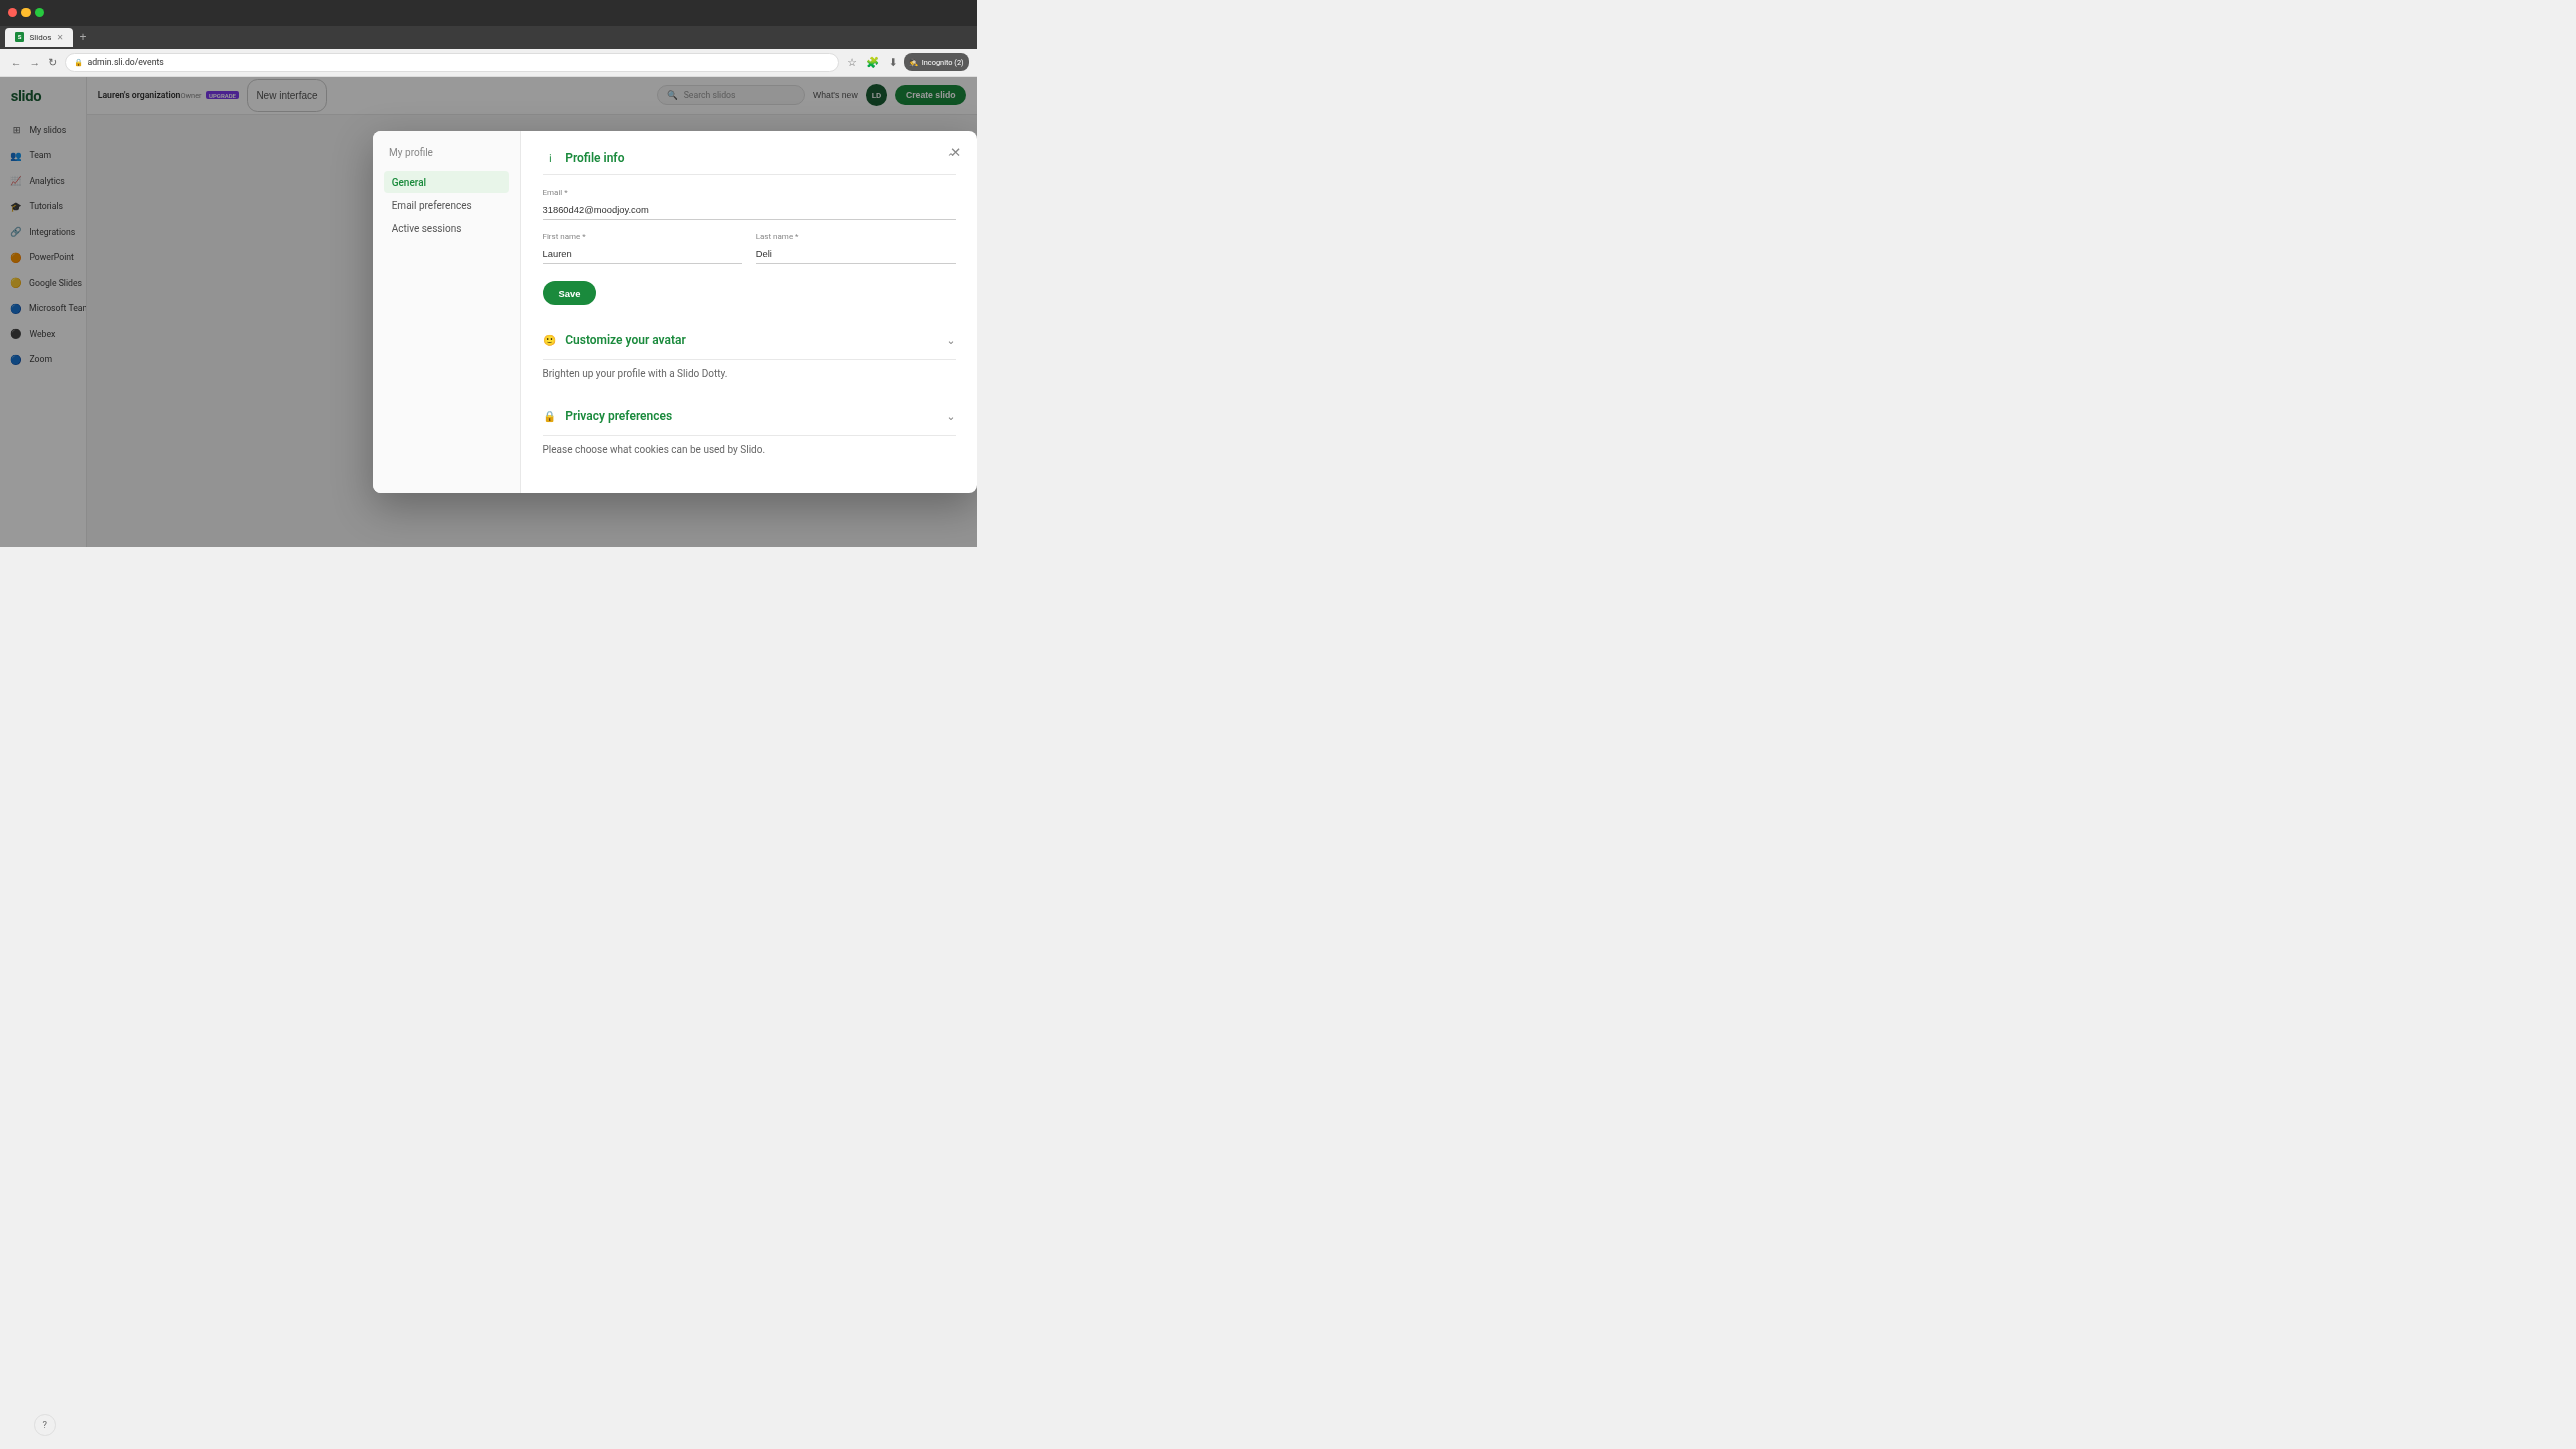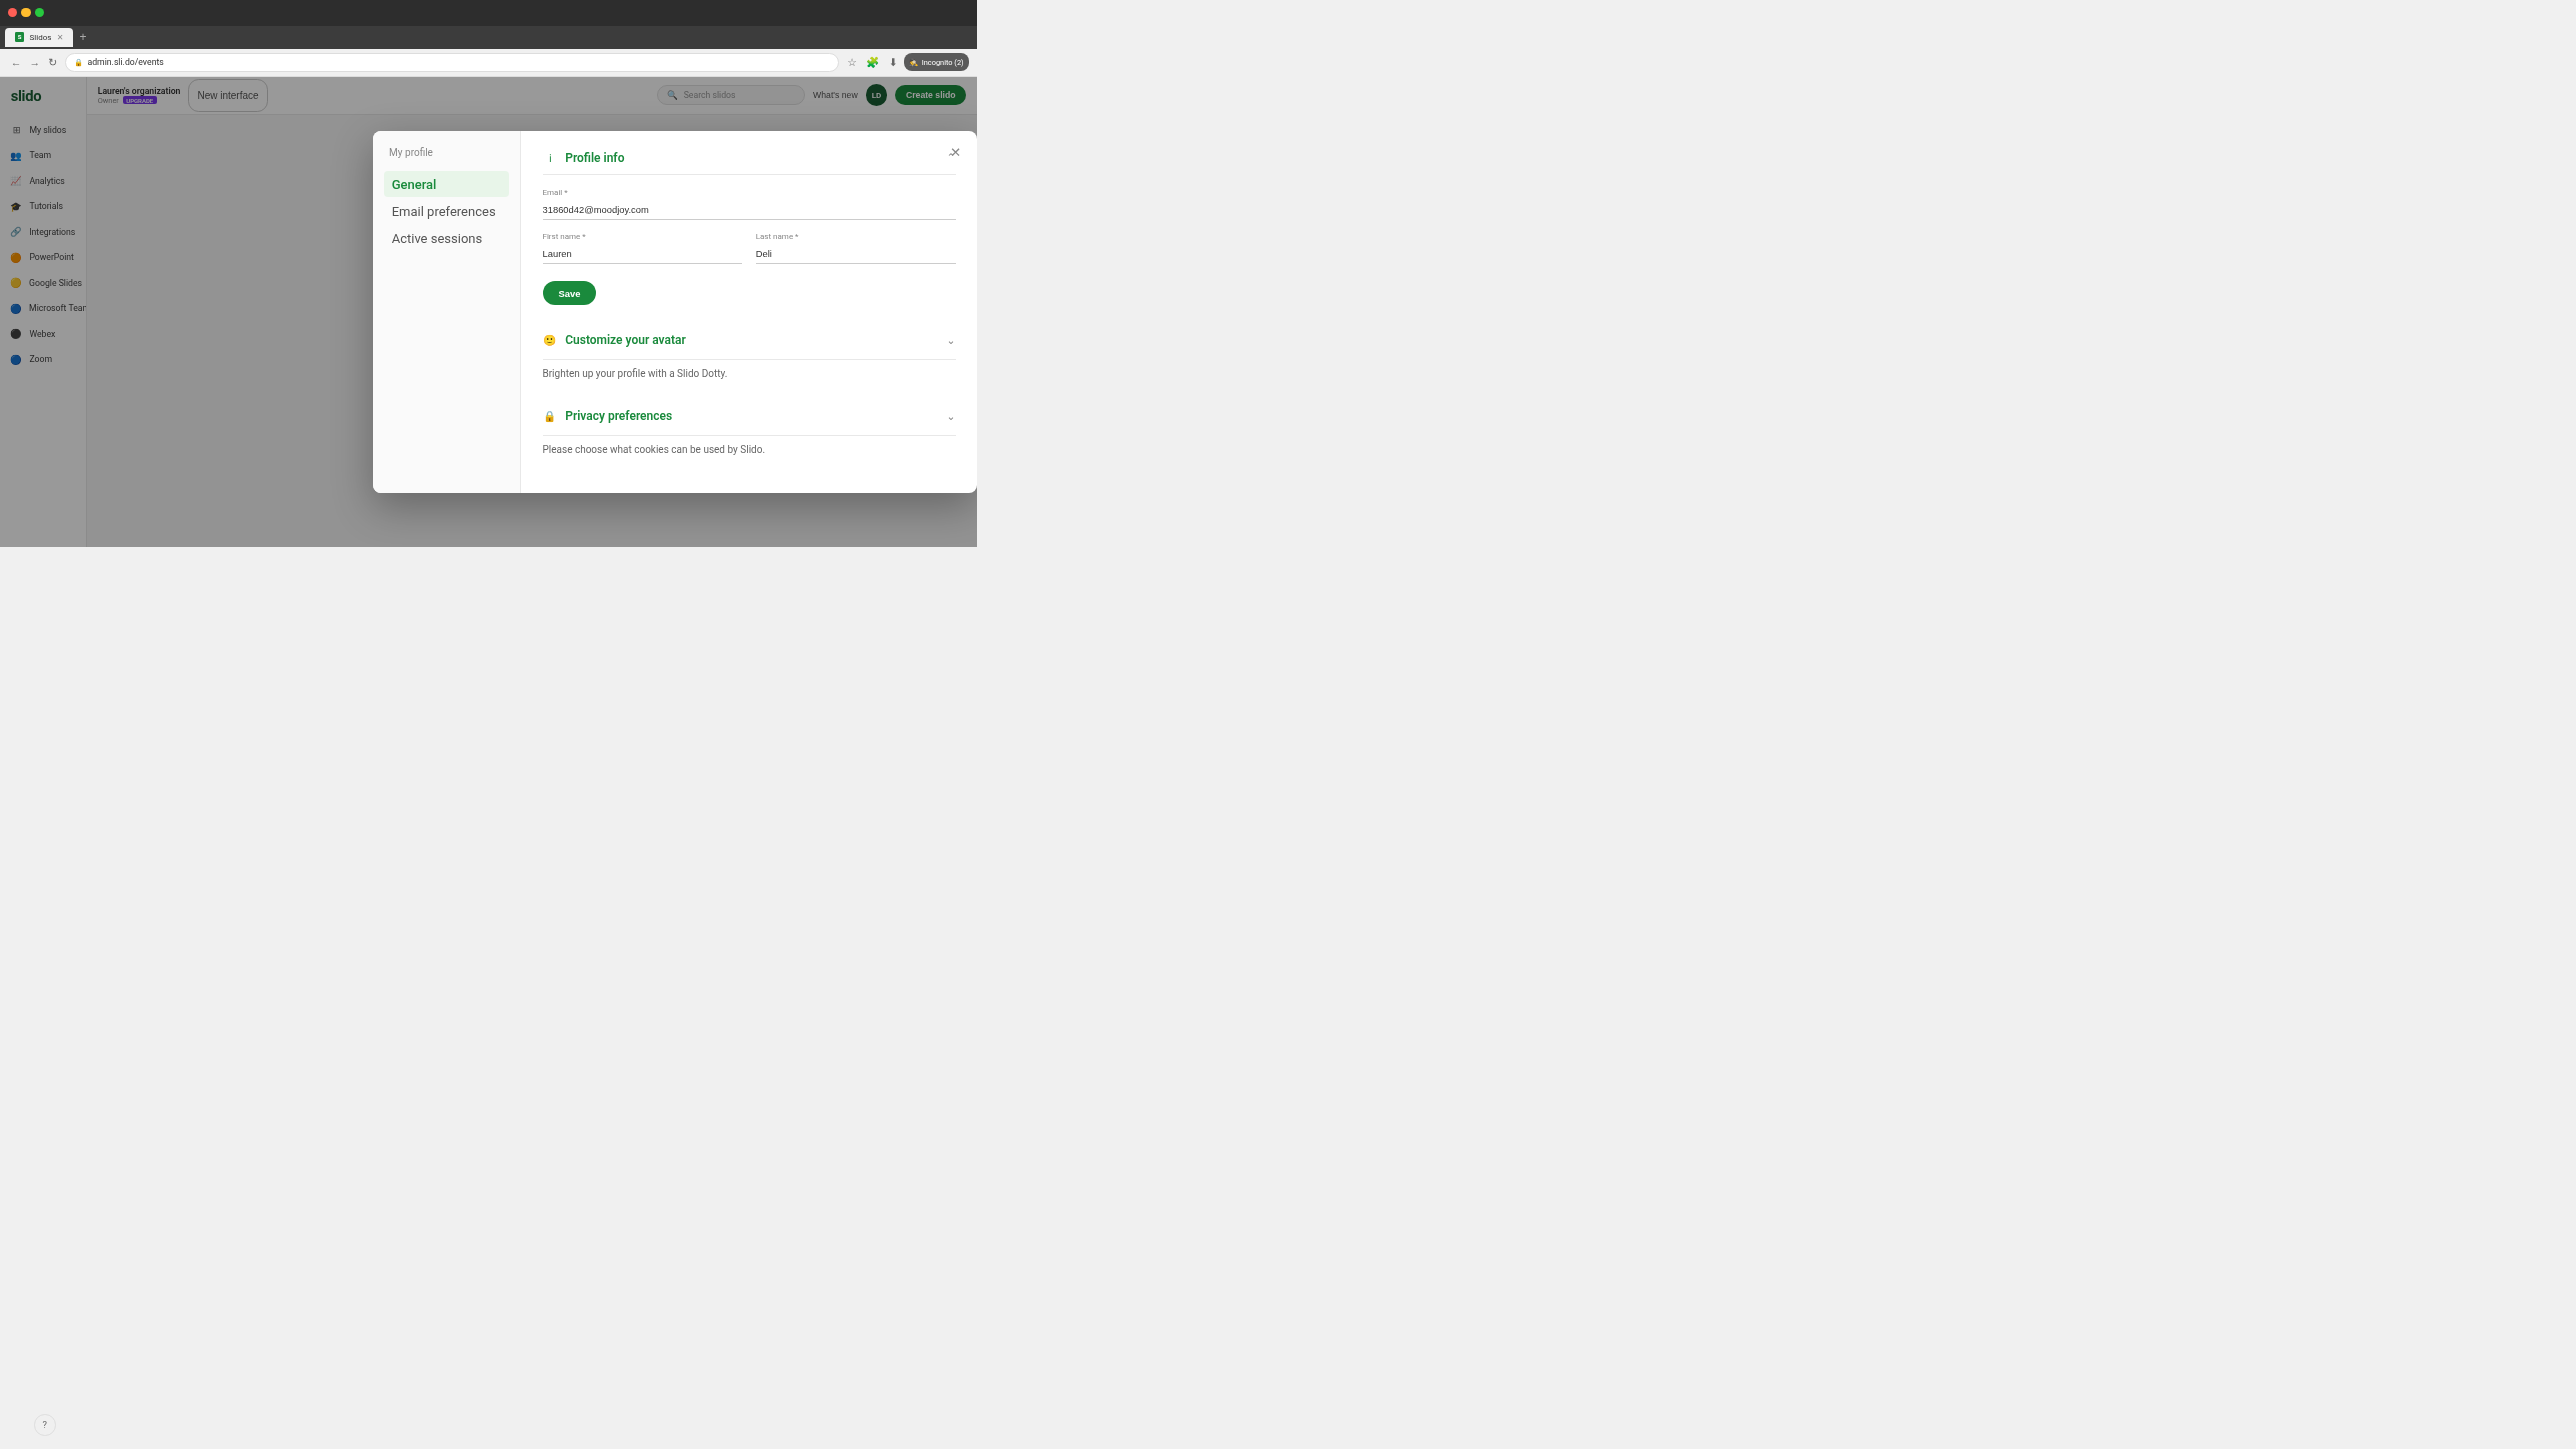--- a/index.html
+++ b/index.html
@@ -191,21 +191,21 @@
       height: 38px;
       background: white;
       border-bottom: 0.7px solid #e8e8e8;
       display: flex;
       align-items: center;
       padding: 0 10.7px;
       gap: 8px;
       z-index: 2;
     }
     .org-info {
-      display: flex; flex-direction: column;
+      display: flex; 
     }
     .org-name { font-size: 8.7px; font-weight: 600; color: #333; }
     .org-role-row { display: flex; align-items: center; gap: 4px; }
     .org-role { font-size: 7.4px; color: #888; }
     .upgrade-badge {
       background: #7c3aed;
       color: white;
       font-size: 6px;
       padding: 0.7px 3.4px;
       border-radius: 2px;
@@ -297,21 +297,21 @@
     }
     .modal-sidebar-title {
       font-size: 10px;
       color: #888;
       font-weight: 400;
       margin-bottom: 13.4px;
       padding: 0 5.4px;
     }
     .modal-nav-item {
       padding: 5.4px 8px;
-      font-size: 13px;
+      font-size: 10px;
       color: #555;
       cursor: pointer;
       border-radius: 4px;
       margin-bottom: 1.3px;
     }
     .modal-nav-item.active {
       background: #e8f5e9;
       color: #1a8a3c;
       font-weight: 500;
     }

